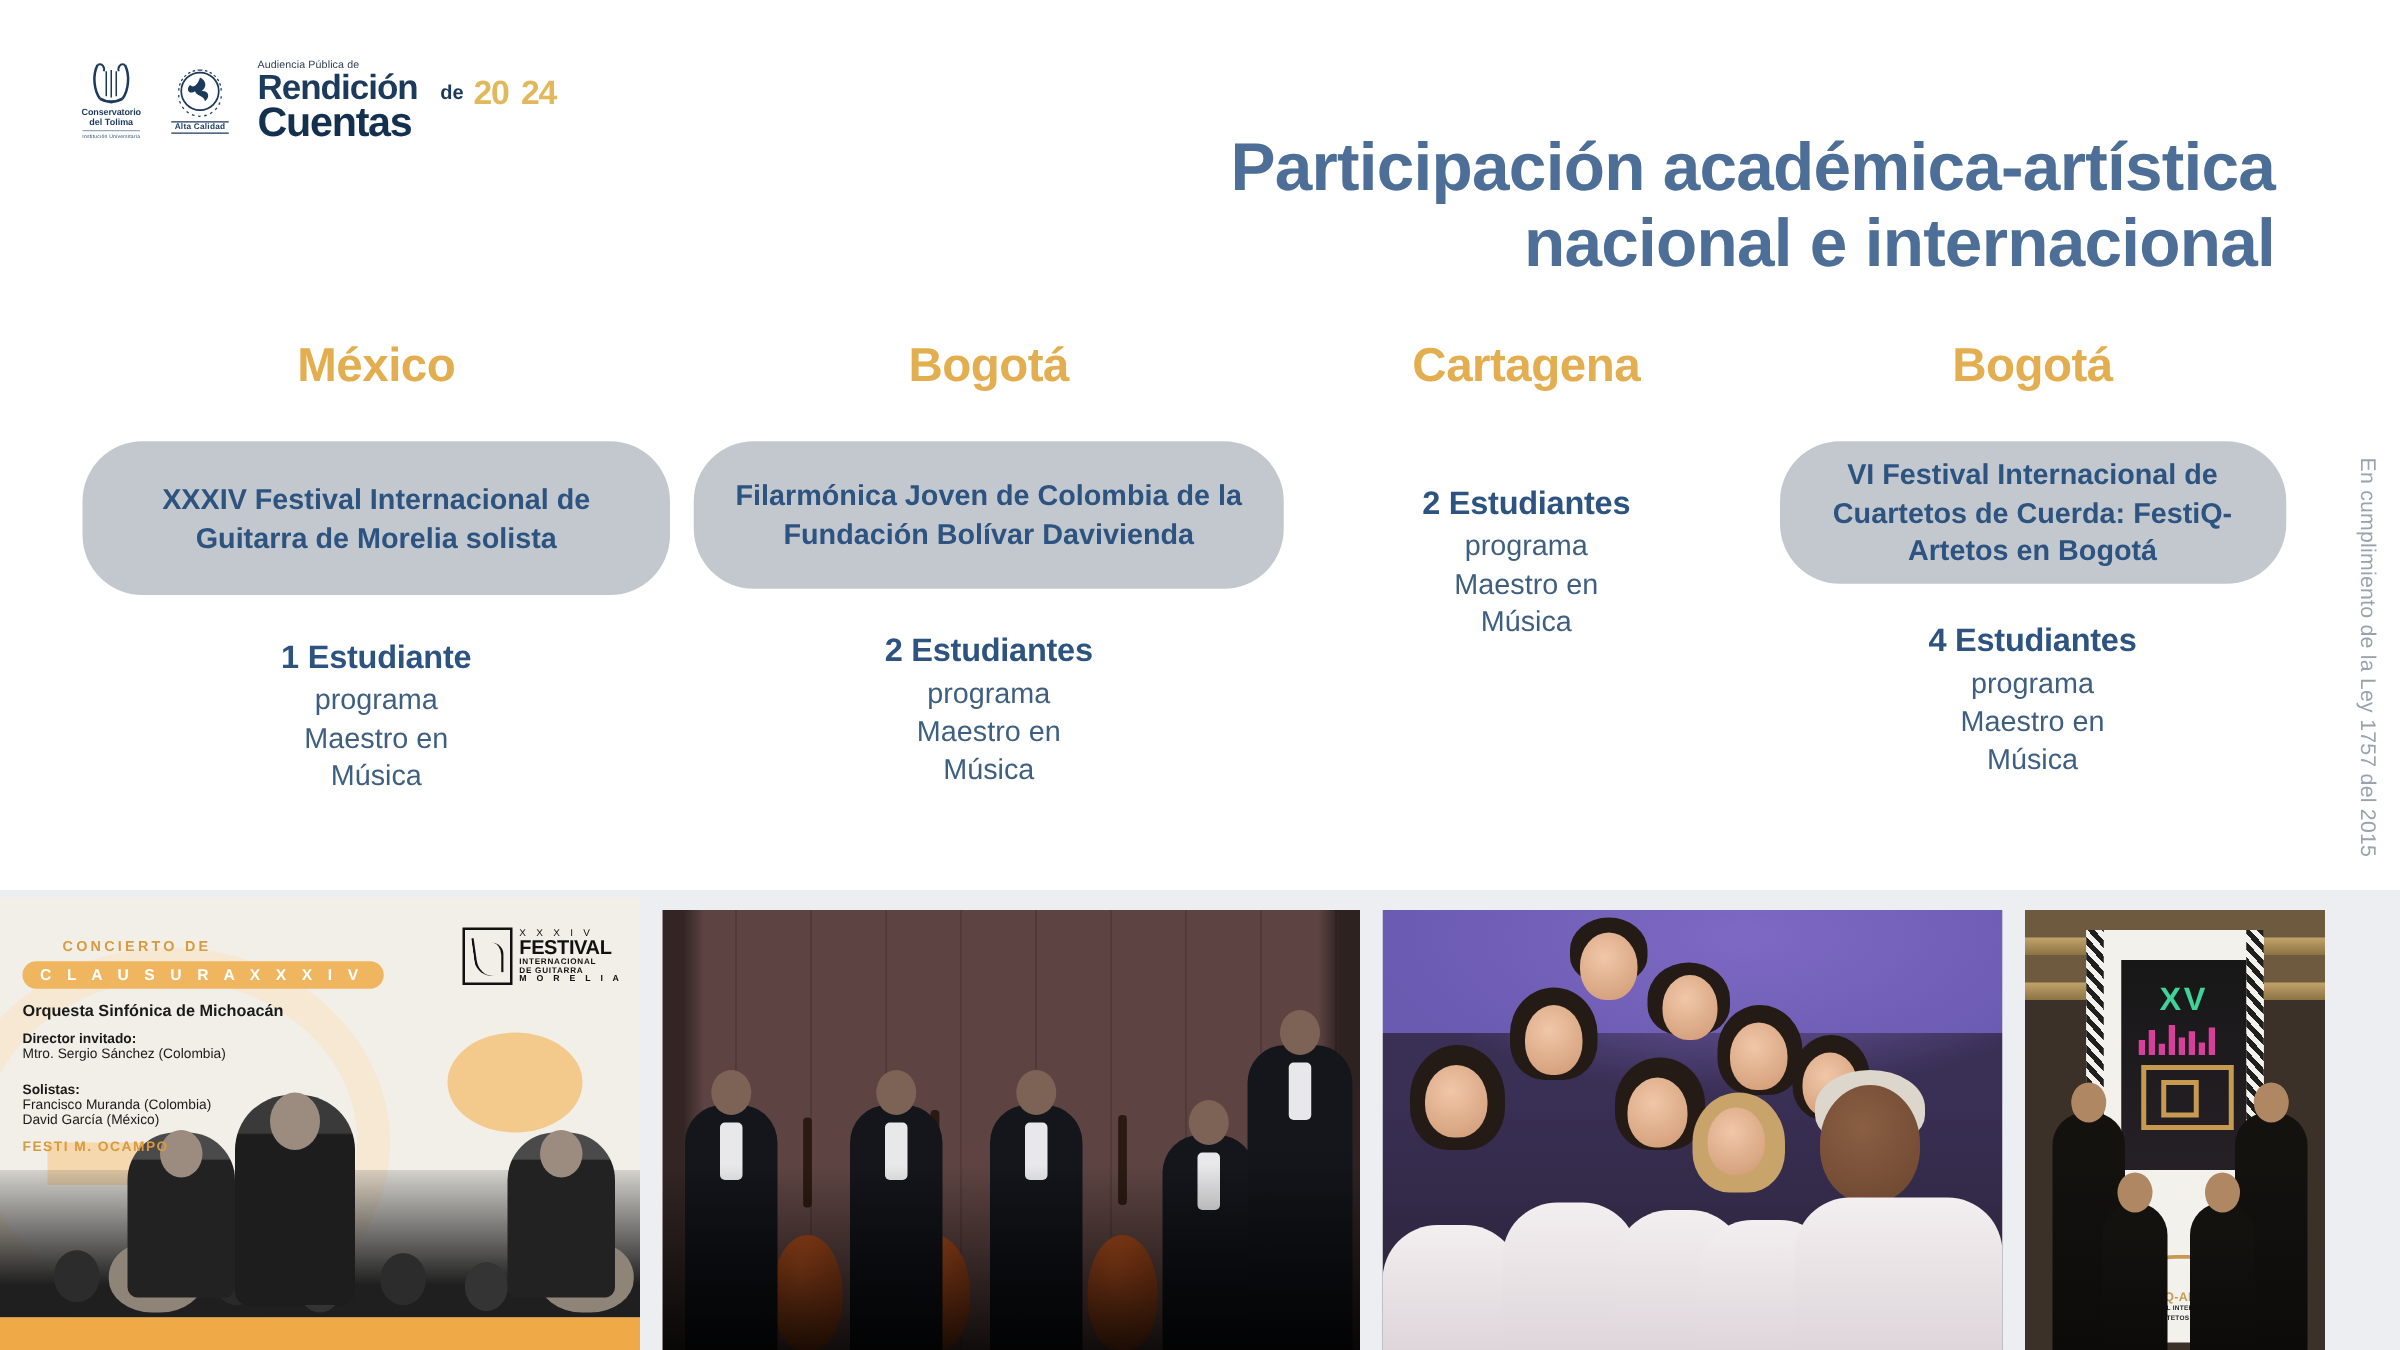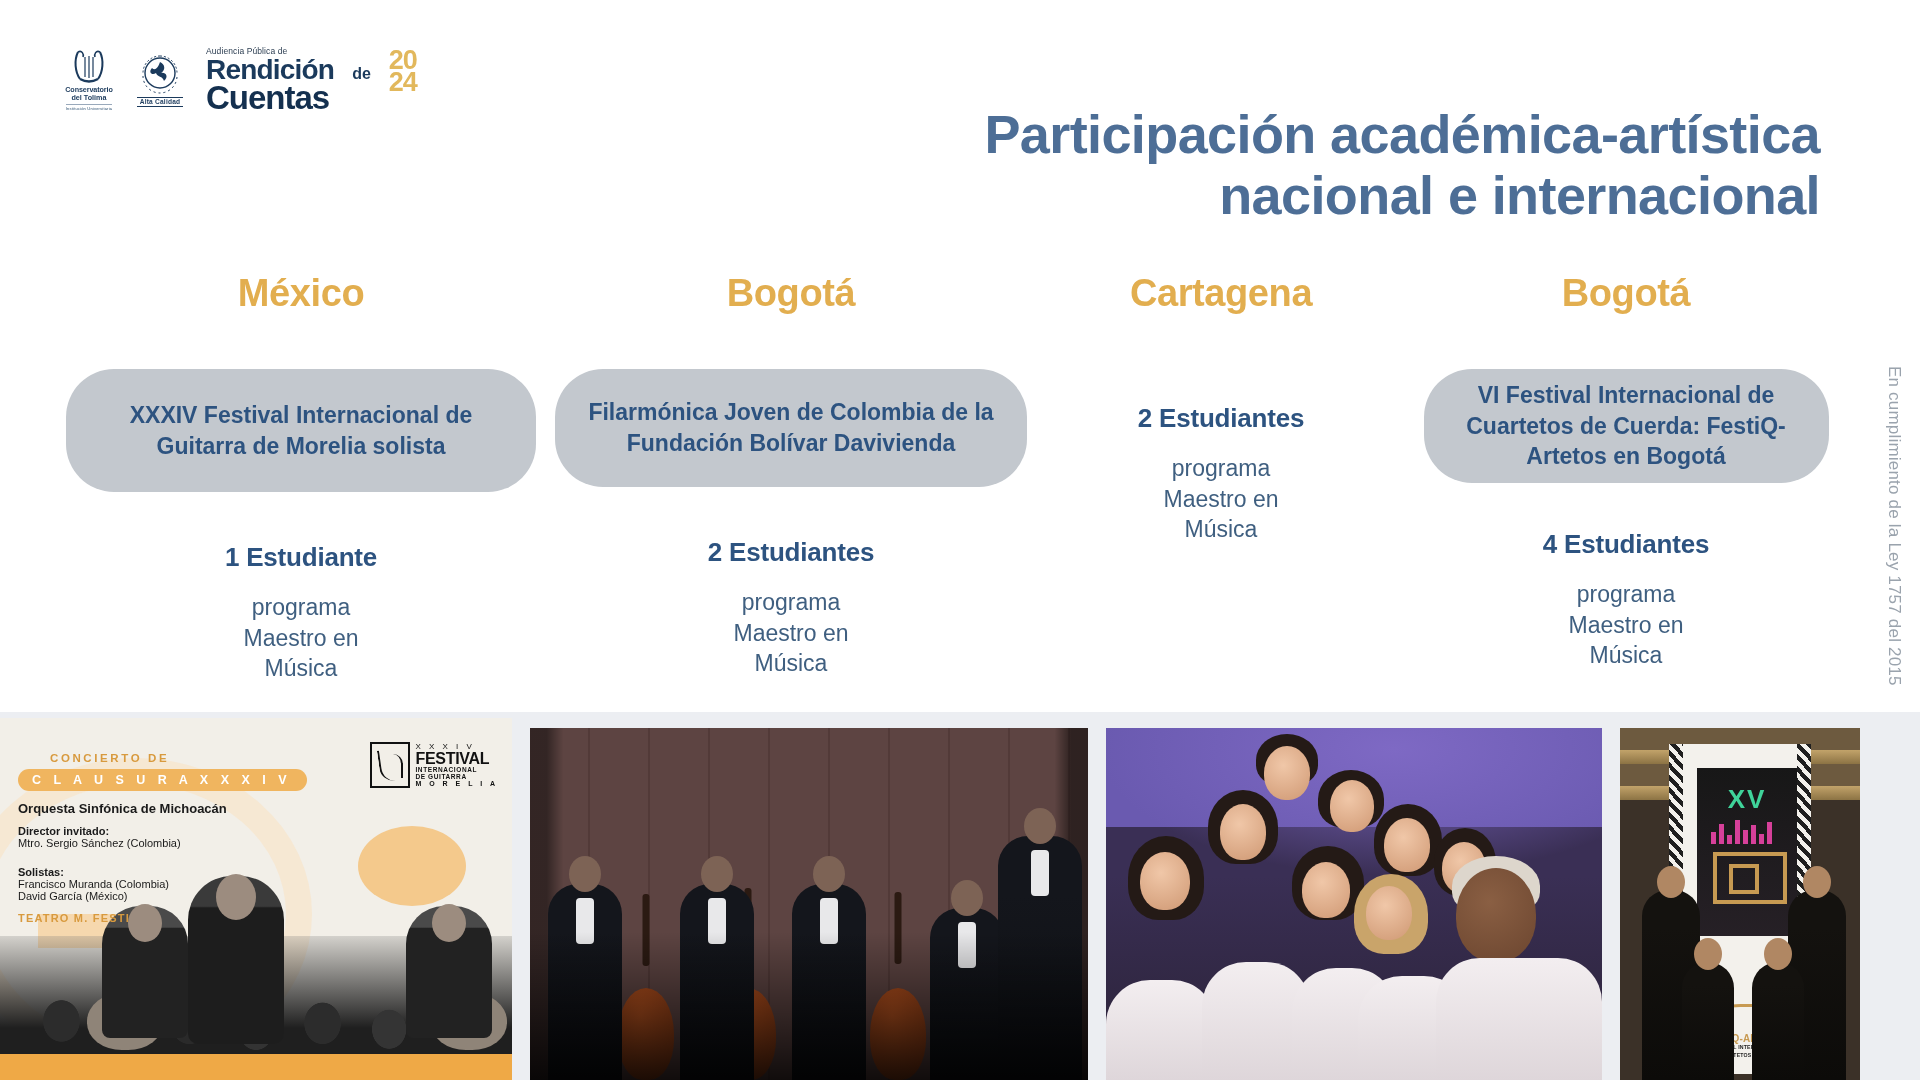--- a/index.html
+++ b/index.html
@@ -116,24 +116,24 @@
   .rc-cuentas {
     font-size: 33px;
     font-weight: bold;
     color: #14304f;
     line-height: 0.95;
     letter-spacing: -1px;
     margin-top: -2px;
   }
   .rc-year {
     display: flex;
-    flex-direction: column;
-    align-items: flex-end;
+    flex-direction: row;
+    align-items: flex-start;
     margin-left: 8px;
-    margin-top: 3px;
+    margin-top: 17px;
     line-height: 0.82;
   }
   .rc-year span {
     font-size: 27px;
     font-weight: bold;
     color: #e2b85c;
     letter-spacing: -1px;
   }
   .rc-year span:last-child { margin-left: 10px; }
 
@@ -159,21 +159,20 @@
     width: 1790px;
     display: flex;
     align-items: flex-start;
   }
   .col {
     display: flex;
     flex-direction: column;
     align-items: center;
     padding: 0 10px;
     box-sizing: border-box;
-    gap: 16px;
   }
   .col-1 { width: 490px; }
   .col-2 { width: 490px; }
   .col-3 { width: 370px; }
   .col-4 { width: 440px; }
 
   .city {
     font-size: 38px;
     font-weight: bold;
     color: #e2ae4f;
@@ -612,21 +611,21 @@
         <div class="poster-text">
           <div class="pt-k">CONCIERTO DE</div>
           <div class="pt-pill">C L A U S U R A   X X X I V</div>
           <div class="pt-org">Orquesta Sinfónica de Michoacán</div>
           <div class="pt-lbl">Director invitado:</div>
           <div class="pt-val">Mtro. Sergio Sánchez (Colombia)</div>
           <div class="pt-space"></div>
           <div class="pt-lbl">Solistas:</div>
           <div class="pt-val">Francisco Muranda (Colombia)</div>
           <div class="pt-val">David García (México)</div>
-          <div class="pt-venue">TEATRO M. FESTI</div>
+          <div class="pt-venue">FESTI M. OCAMPO</div>
         </div>
 
         <div class="poster-logo">
           <div class="pl-mark"></div>
           <div class="pl-txt">
             <div class="pl-1">X X X I V</div>
             <div class="pl-2">FESTIVAL</div>
             <div class="pl-3">INTERNACIONAL</div>
             <div class="pl-4">DE GUITARRA</div>
             <div class="pl-5">M O R E L I A</div>

